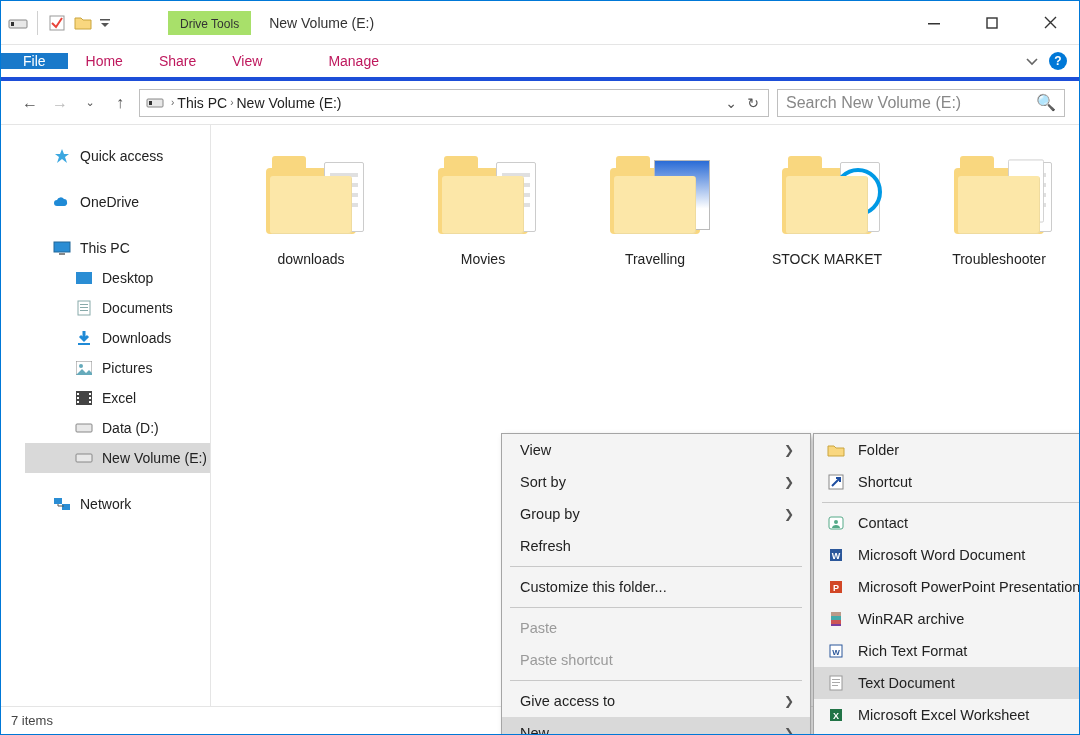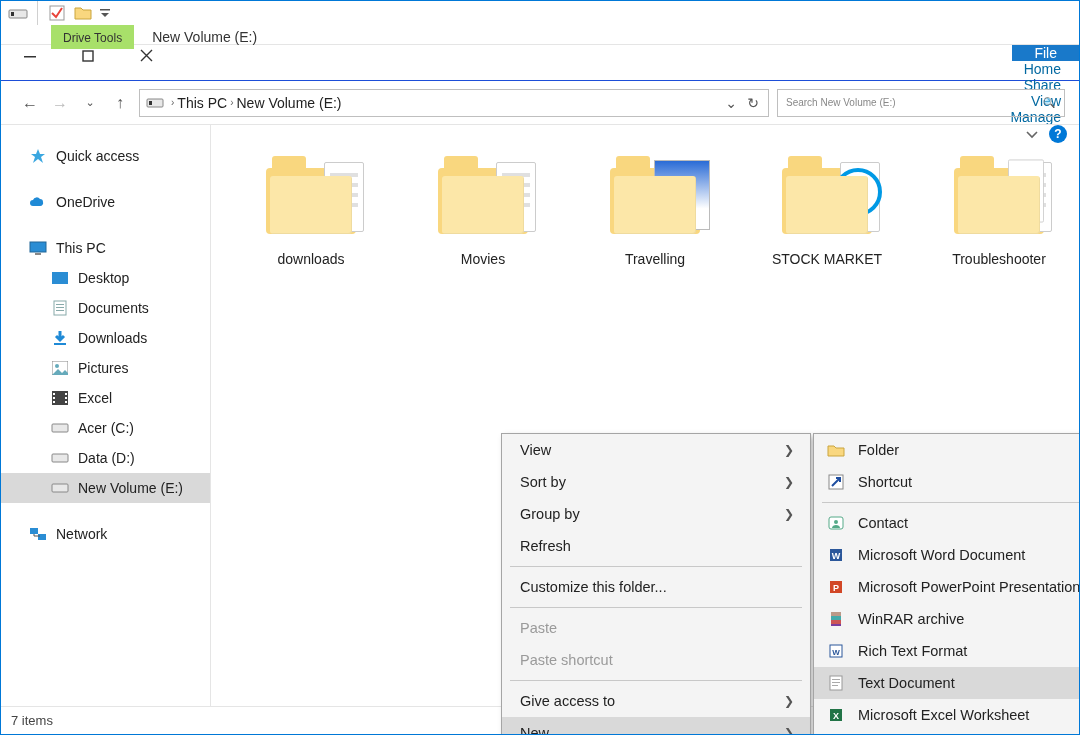--- a/index.html
+++ b/index.html
@@ -2,48 +2,48 @@
 <html><head>
 <meta charset="utf-8">
 <style>
   * { box-sizing: border-box; font-family: "Segoe UI", Tahoma, sans-serif; }
   body { margin: 0; background: #fff; }
   .window {
     width: 1080px; height: 735px; border: 1px solid #0078d7; position: relative;
     display: flex; flex-direction: column; background: #fff; overflow: hidden;
   }
   
-  .titlebar { height: 44px; display: flex; align-items: stretch; border-bottom: 1px solid #e5e5e5; flex-direction: column; }
+  .titlebar { height: 44px; display: flex; align-items: stretch; border-bottom: 1px solid #e5e5e5; }
   .qat { display: flex; align-items: center; padding: 0 6px; gap: 4px; }
   .qat .icon-slot { width: 22px; height: 22px; display:flex; align-items:center; justify-content:center; }
   .v-sep { width:1px; height:24px; background:#d0d0d0; margin:0 4px; align-self:center; }
   .title-section { display:flex; align-items:center; flex:1; }
   .contextual-tab { background:#a8e06a; padding: 4px 12px 2px; font-size:12px; color:#333; margin-left:50px; height:24px; display:flex; align-items:center; }
   .window-title { font-size:14px; color:#333; margin-left:18px; }
   .win-controls { display:flex; }
   .win-controls .wbtn { width:58px; display:flex; align-items:center; justify-content:center; font-size:14px; color:#333; }
   
-  .ribbon { height:36px; display:flex; align-items:flex-end; border-bottom:1px solid #1d4ed8;flex-direction:column; }
-  .ribbon .tab { padding:0 18px; display:flex; align-items:center; font-size:14px; color:#0369a1; }
+  .ribbon { height:36px; display:flex; align-items:center; border-bottom:4px solid #1d4ed8; }
+  .ribbon .tab { padding:0 18px; display:flex; align-items:center; font-size:14px; color:#be185d; }
   .ribbon .tab.file { background:#1979ca; color:#fff; padding:0 22px; }
   .ribbon .tab.contextual { margin-left: 30px; }
   .ribbon-right { margin-left:auto; display:flex; align-items:center; gap:10px; padding-right:12px; color:#555; }
   .help-icon { width:18px; height:18px; border-radius:50%; background:#0078d7; color:#fff; font-size:12px; display:flex; align-items:center; justify-content:center; font-weight:bold; }
   
   .navrow { height:44px; display:flex; align-items:center; gap:8px; padding:0 14px 0 18px; border-bottom:1px solid #e5e5e5; }
   .navbtn { width:22px; text-align:center; color:#555; font-size:16px; }
   .navbtn.disabled { color:#bbb; }
   .navbtn.sm { font-size:11px; }
   .address { flex:1; height:28px; border:1px solid #bfbfbf; display:flex; align-items:center; padding:0 4px; font-size:14px; color:#222; }
   .address .crumb-sep { color:#666; padding:0 3px; font-size:10px; }
   .address .spacer { flex:1; }
   .address .addr-btn { width:22px; text-align:center; color:#555; }
-  .searchbox { width:288px; height:28px; border:1px solid #bfbfbf; display:flex; align-items:center; padding:0 8px; color:#888; font-size:10px; justify-content:space-between; }
-  
-  .body { flex:1; display:flex; min-height:0; }
+  .searchbox { width:288px; height:28px; border:1px solid #bfbfbf; display:flex; align-items:center; padding:0 8px; color:#888; font-size:16px; justify-content:space-between; }
+  
+  .body { flex:1; display:flex; min-height:0;padding-left:24px; }
   .sidebar { width:236px; border-right:1px solid #e5e5e5; padding:16px 0 0 0; font-size:14px; color:#222; }
   .sidebar .node { display:flex; align-items:center; height:30px; padding-left:28px; gap:9px; }
   .sidebar .node.level2 { padding-left:50px; }
   .sidebar .node.selected { background:#d9d9d9; }
   .sidebar .gap { height:16px; }
   .sb-icon { width:18px; height:18px; display:flex; align-items:center; justify-content:center; }
   .content { flex:1; position:relative; padding:20px 0 0 0; }
   .items { display:flex; gap:12px; padding-left:20px; }
   .item { width:160px; display:flex; flex-direction:column; align-items:center; gap:6px; }
   .item .thumb { width:120px; height:100px; display:flex; align-items:center; justify-content:center; }
@@ -250,28 +250,20 @@
               <rect x="0" y="0" width="16" height="14" fill="#444"></rect>
               <rect x="1" y="2" width="2" height="2" fill="#fff"></rect>
               <rect x="1" y="6" width="2" height="2" fill="#fff"></rect>
               <rect x="1" y="10" width="2" height="2" fill="#fff"></rect>
               <rect x="13" y="2" width="2" height="2" fill="#fff"></rect>
               <rect x="13" y="6" width="2" height="2" fill="#fff"></rect>
               <rect x="13" y="10" width="2" height="2" fill="#fff"></rect>
             </svg>
           </span>
         <span>Excel</span>
-      </div>
-      <div class="node level2">
-        <span class="sb-icon">
-            <svg width="18" height="12">
-              <rect x="1" y="2" width="16" height="8" rx="1" fill="#e8e8e8" stroke="#888"></rect>
-            </svg>
-          </span>
-        <span>Acer (C:)</span>
       </div>
       <div class="node level2">
         <span class="sb-icon">
             <svg width="18" height="12">
               <rect x="1" y="2" width="16" height="8" rx="1" fill="#e8e8e8" stroke="#888"></rect>
             </svg>
           </span>
         <span>Data (D:)</span>
       </div>
       <div class="node level2 selected">

